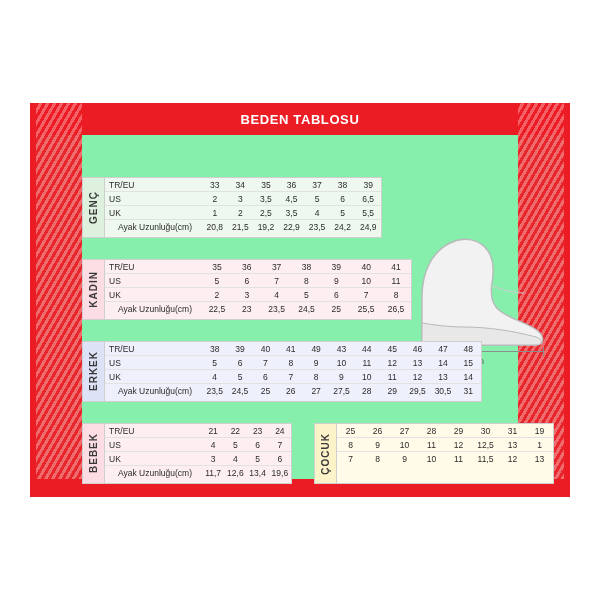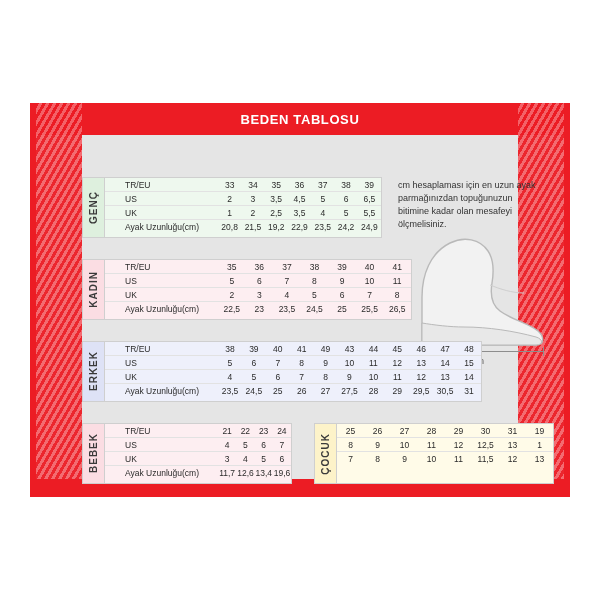--- a/index.html
+++ b/index.html
@@ -14,21 +14,21 @@
     background: #ffffff;
     font-family: "Liberation Sans", sans-serif;
     overflow: hidden;
   }
   .sheet {
     position: absolute;
     left: 30px;
     top: 103px;
     width: 540px;
     height: 394px;
-    background: #e5e5e5;
+    background: #86efac;
     border-left: 6px solid #ec1c24;
     border-right: 6px solid #ec1c24;
     box-sizing: border-box;
   }
   .title-bar {
     position: absolute;
     left: 0;
     top: 0;
     width: 100%;
     height: 32px;
@@ -104,24 +104,24 @@
   .block td {
     font-size: 8.5px;
     color: #2b2b2b;
     text-align: center;
     height: 13px;
     padding: 0 1px;
     border-bottom: 1px solid #e2e2e2;
     white-space: nowrap;
     overflow: hidden;
   }
-  .block tr:last-child td { border-bottom: none; }
+  .block tr:last-child td { border-bottom: none; text-align: center; }
   .block td.lbl {
     text-align: left;
-    padding-left: 20px;
+    padding-left: 4px;
     width: 92px;
   }
   .block .tblwrap { flex: 1 1 auto; }
 
   
   .genc  { background: #eef8ee; }
   .genc .side  { background: #def0de; }
   .kadin { background: #fdeef1; }
   .kadin .side { background: #fbdde3; }
   .erkek { background: #eef0fb; }
@@ -197,21 +197,20 @@
     <div class="title-bar">
       <span>BEDEN TABLOSU</span>
     </div>
 
     <div class="stripes"></div>
     <div class="stripes right"></div>
     <div class="bottom-bar"></div>
 
     <div class="content">
 
-      <div class="note">cm hesaplaması için en uzun ayak parmağınızdan topuğunuzun bitimine kadar olan mesafeyi ölçmelisiniz.</div>
 
       <div class="foot-wrap">
         <svg width="150" height="130" viewBox="0 0 150 130">
           <path d="M18 118 L18 70 C18 48 26 26 46 16 C60 9 76 12 84 24 C90 33 90 44 88 56 C86 68 88 78 96 84 C108 93 124 96 134 104 C141 110 140 118 132 118 Z" fill="#f2f2f2" stroke="#b9b9b9" stroke-width="1.4"></path>
           <path d="M18 118 L18 96 C30 98 46 100 60 100 C84 100 110 104 132 110 C139 112 140 118 132 118 Z" fill="#e8e8e8" stroke="#b9b9b9" stroke-width="1"></path>
           <path d="M86 58 C96 62 108 66 120 66" fill="none" stroke="#cfcfcf" stroke-width="1"></path>
         </svg>
       </div>
 
       <div class="foot-dim">

